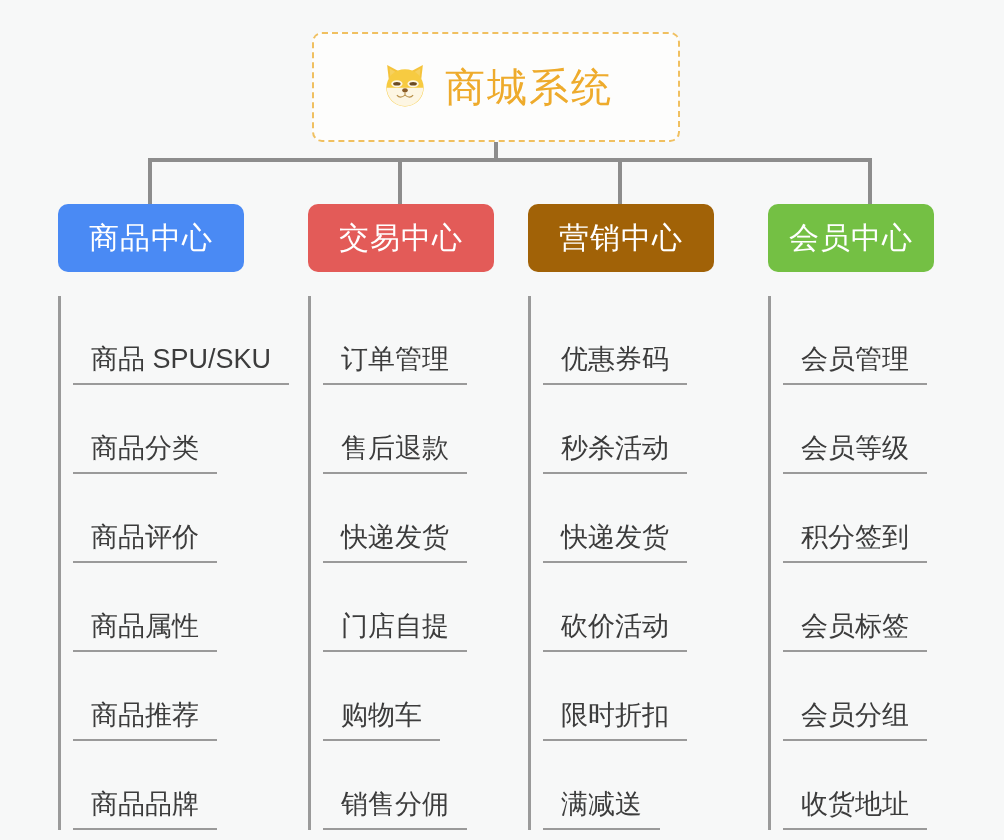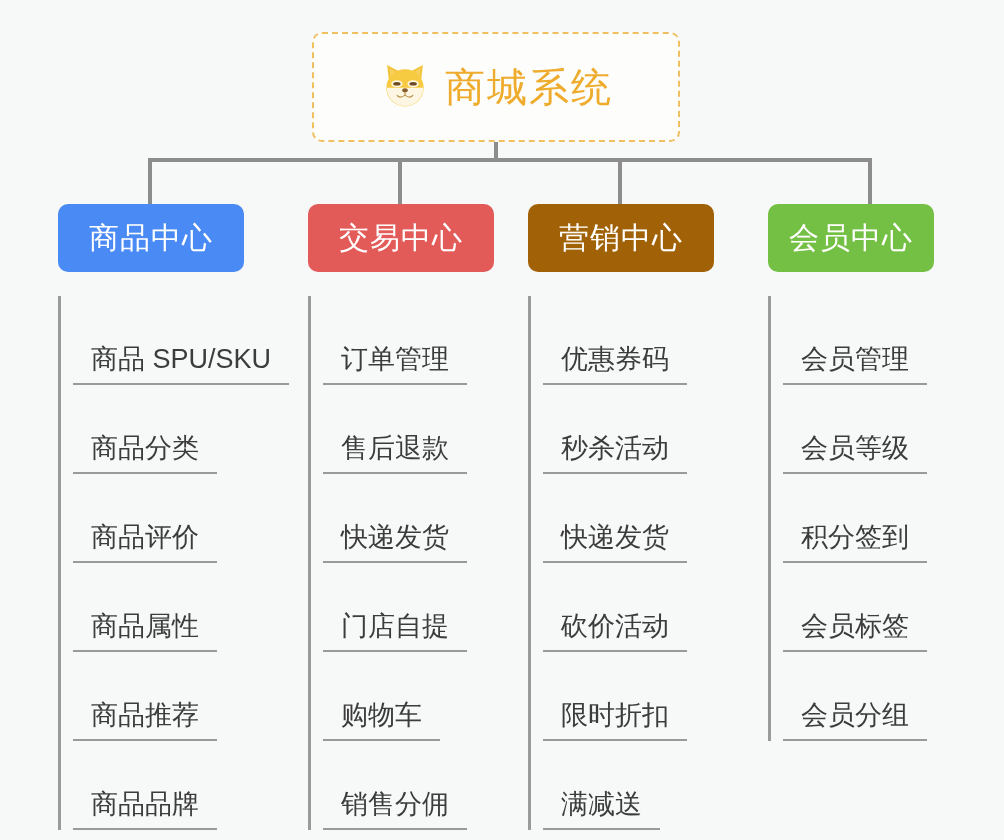--- a/index.html
+++ b/index.html
@@ -226,16 +226,19 @@
       </div>
       <div class="leaf-item">
         <span class="leaf-label">积分签到</span>
       </div>
       <div class="leaf-item">
         <span class="leaf-label">会员标签</span>
       </div>
       <div class="leaf-item">
         <span class="leaf-label">会员分组</span>
       </div>
+      <div class="leaf-item">
+        <span class="leaf-label">收货地址</span>
+      </div>
     </div>
   </div>
 
 </div>
 
 </body></html>

